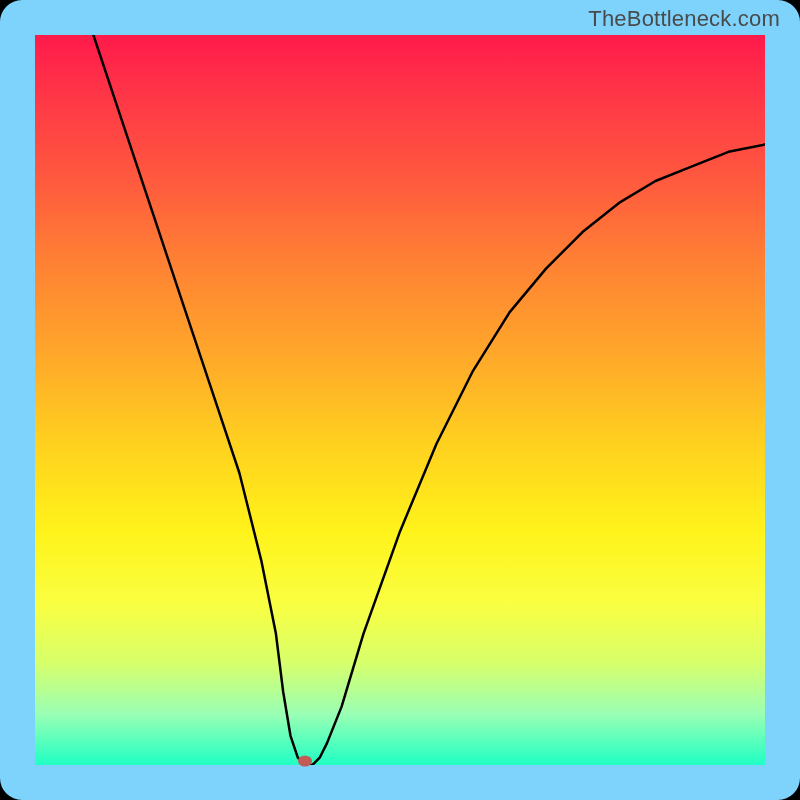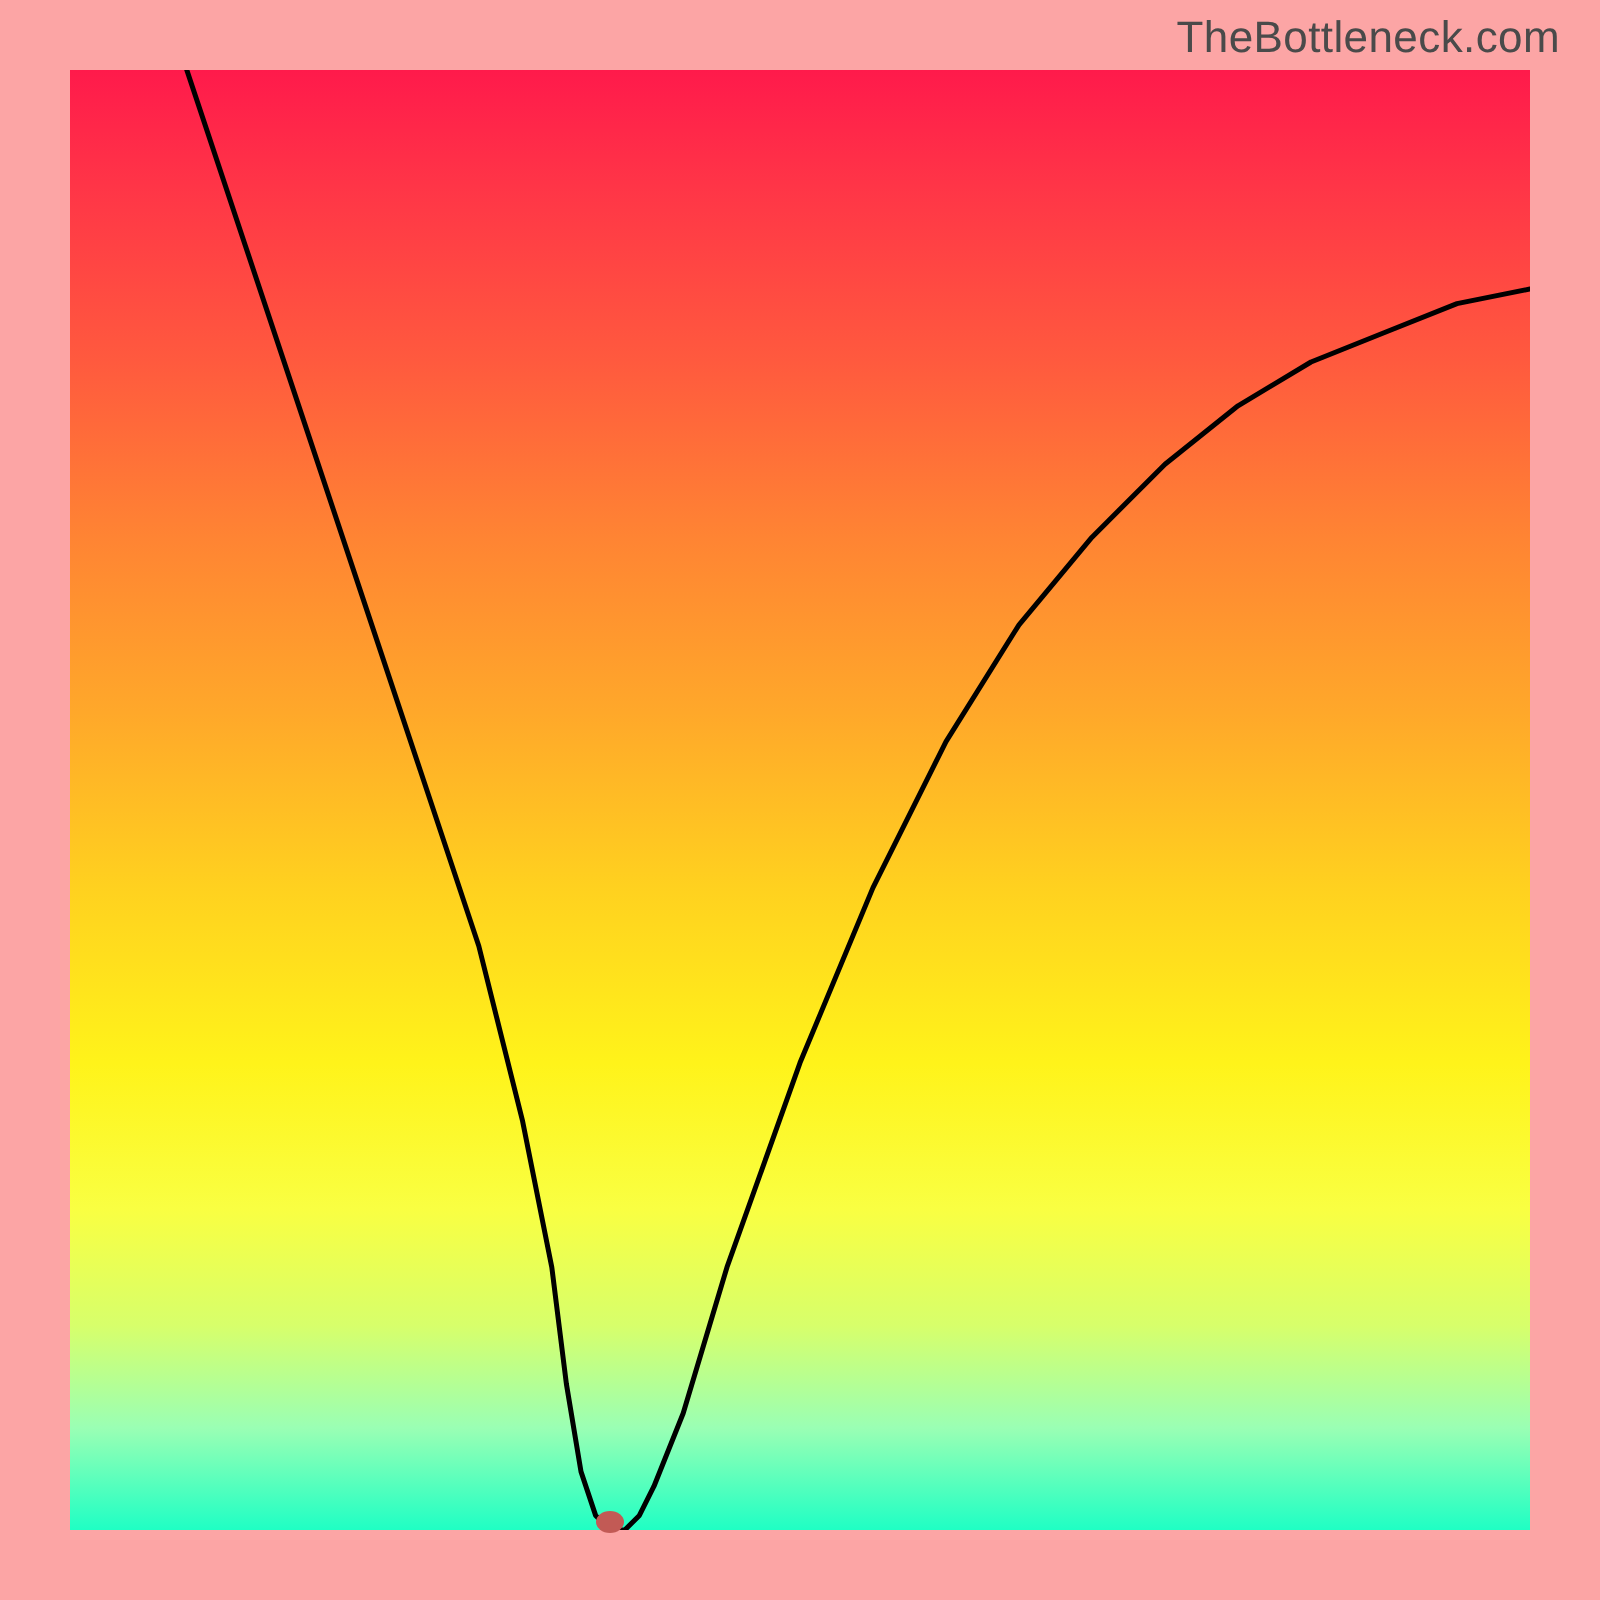--- a/index.html
+++ b/index.html
@@ -8,21 +8,22 @@
     width: 800px;
     height: 800px;
     overflow: hidden;
     background: #000;
     font-family: Arial, Helvetica, sans-serif;
   }
   .frame {
     position: relative;
     width: 800px;
     height: 800px;
-    background: #fca5a5;
+    background: #7dd3fc;
+    border-radius: 22px;
   }
   .plot-area {
     position: absolute;
     left: 35px;
     top: 35px;
     width: 730px;
     height: 730px;
     background: linear-gradient(to bottom,
       #ff1a4b 0%,
       #ff3547 8%,

